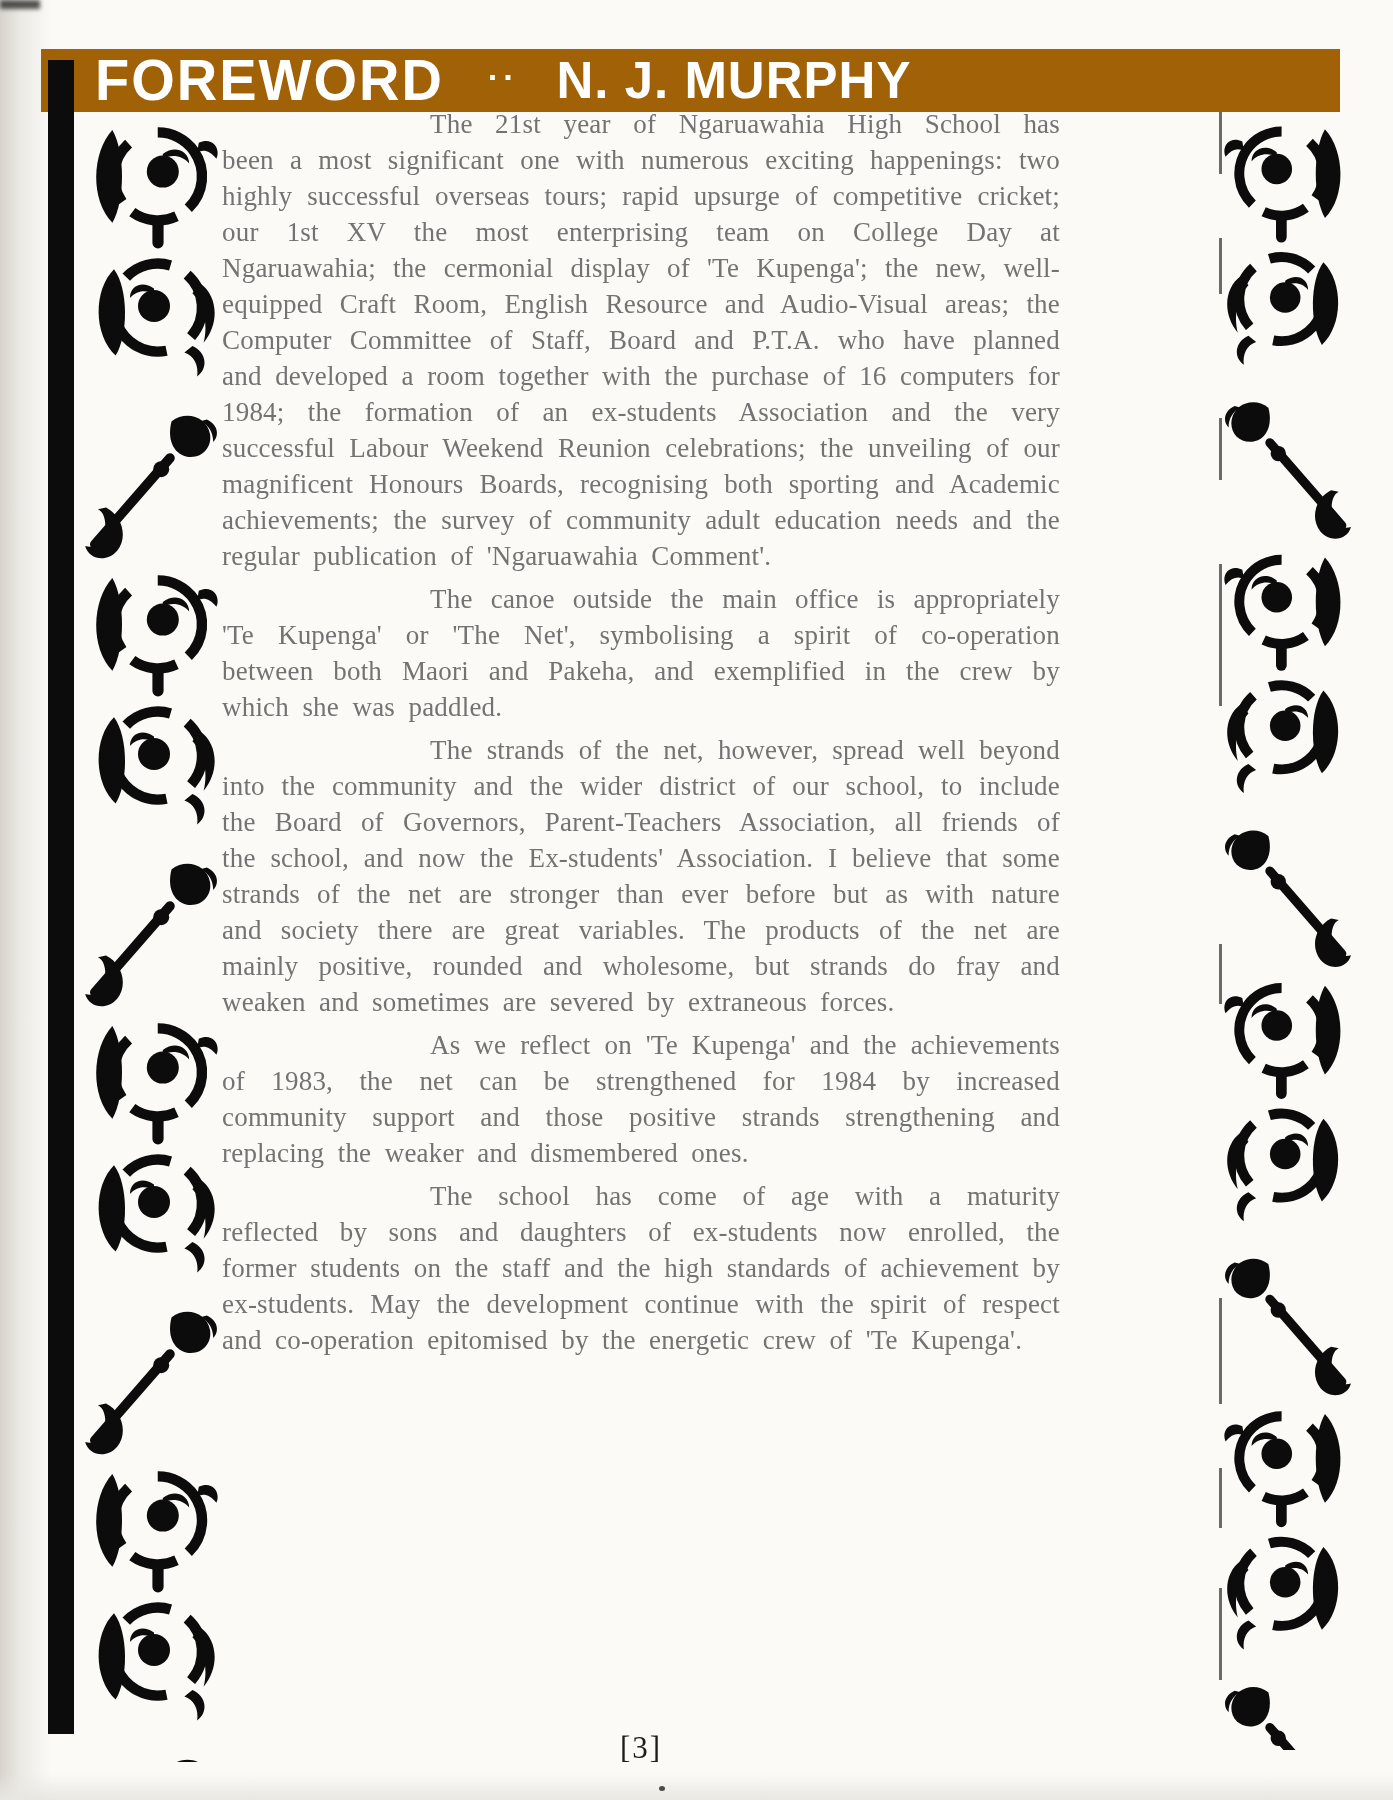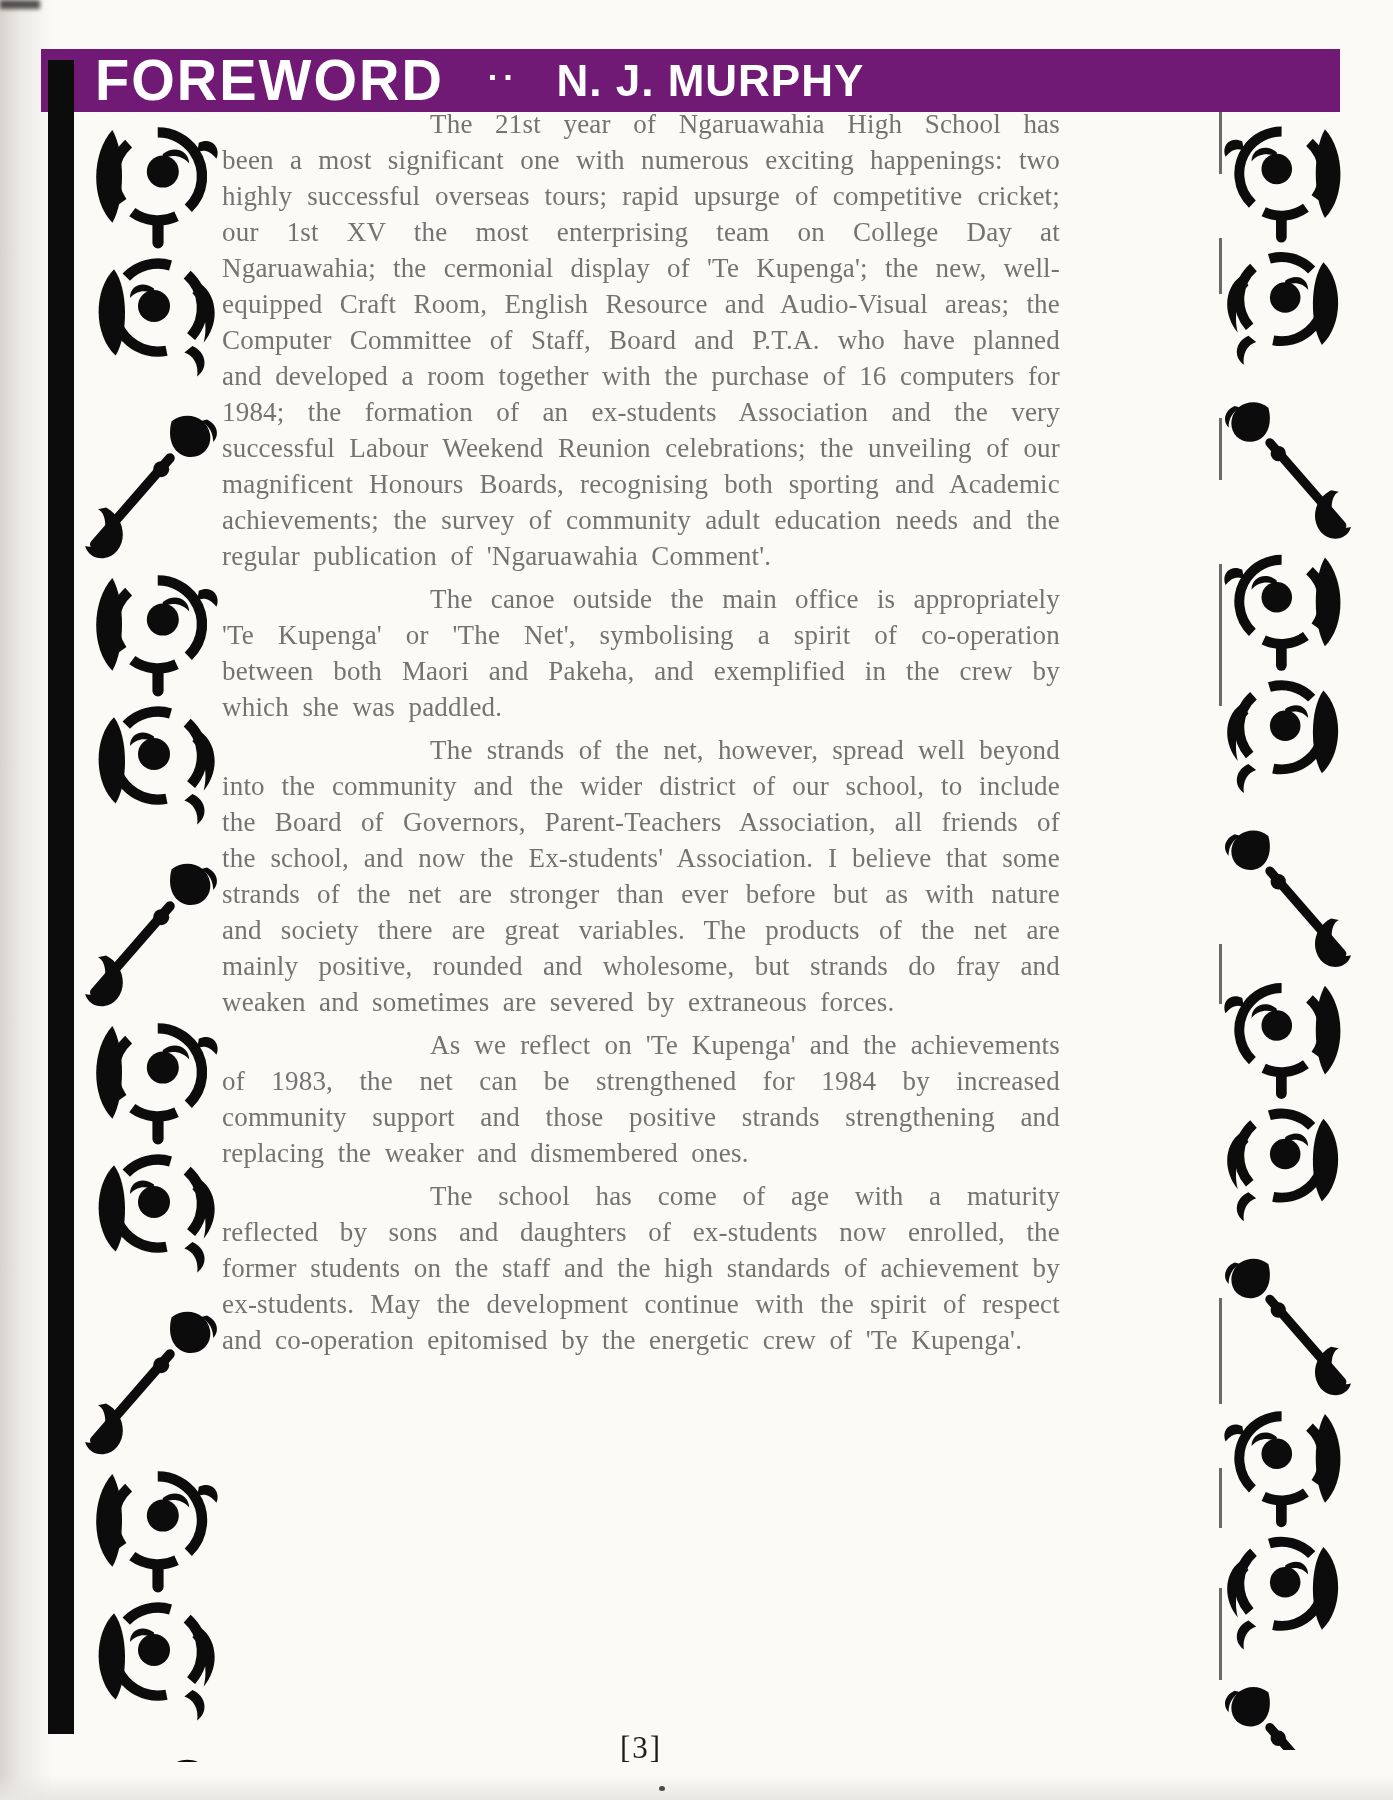--- a/index.html
+++ b/index.html
@@ -19,31 +19,31 @@
     position:absolute;left:0;bottom:0;width:1393px;height:26px;
     background:linear-gradient(0deg,#e9e7e2 0%,rgba(251,250,247,0) 100%);
   }
   .corner-smudge{
     position:absolute;left:0;top:0;width:40px;height:9px;
     background:#2a2a2a;filter:blur(2px);opacity:.8;
   }
   
   .header-bar{
     position:absolute;left:41px;top:49px;width:1299px;height:63px;
-    background:#701a75;
+    background:#a16207;
     display:flex;align-items:center;
     padding-left:54px;box-sizing:border-box;
     color:#fff;
     font-family:"Liberation Sans", sans-serif;
     font-weight:700;
     white-space:nowrap;
   }
   .header-bar .t{font-size:56px;letter-spacing:2px;transform:scaleY(1.02);}
   .header-bar .sep{font-size:34px;letter-spacing:4px;margin:0 38px 6px 44px;}
-  .header-bar .a{font-size:44px;letter-spacing:1px;}
+  .header-bar .a{font-size:51px;letter-spacing:1px;}
   
   .left-bar{
     position:absolute;left:48px;top:60px;width:26px;height:1674px;
     background:#0c0c0c;
   }
   
   .koru{position:absolute;top:114px;}
   .koru-left{left:82px;}
   .koru-right{left:1224px;transform:scaleX(-1);}
   

